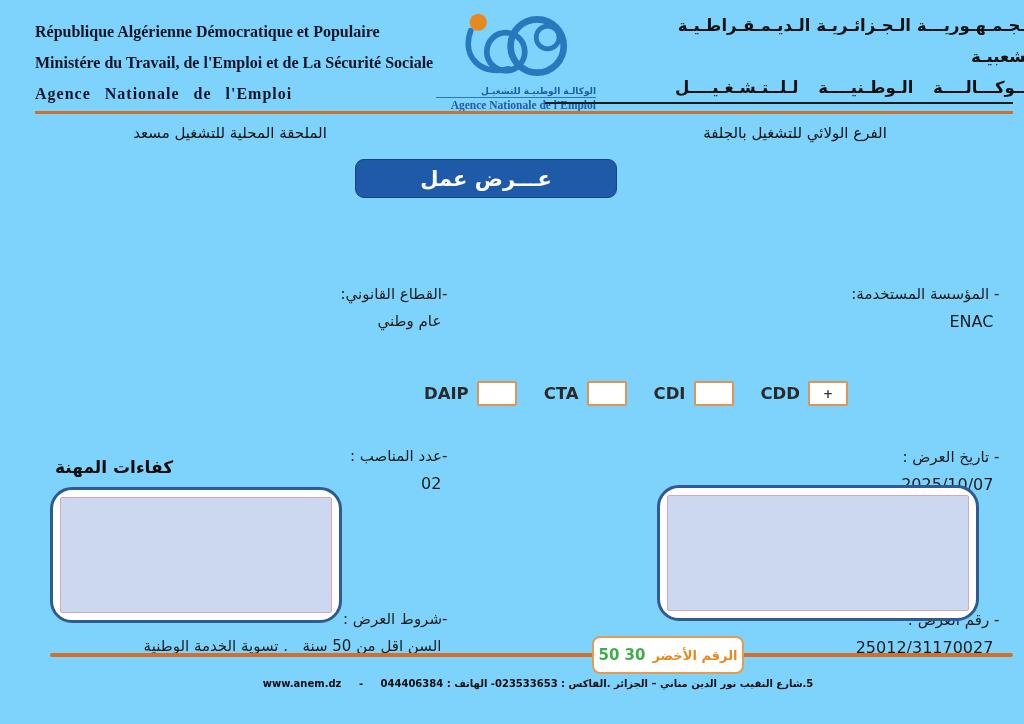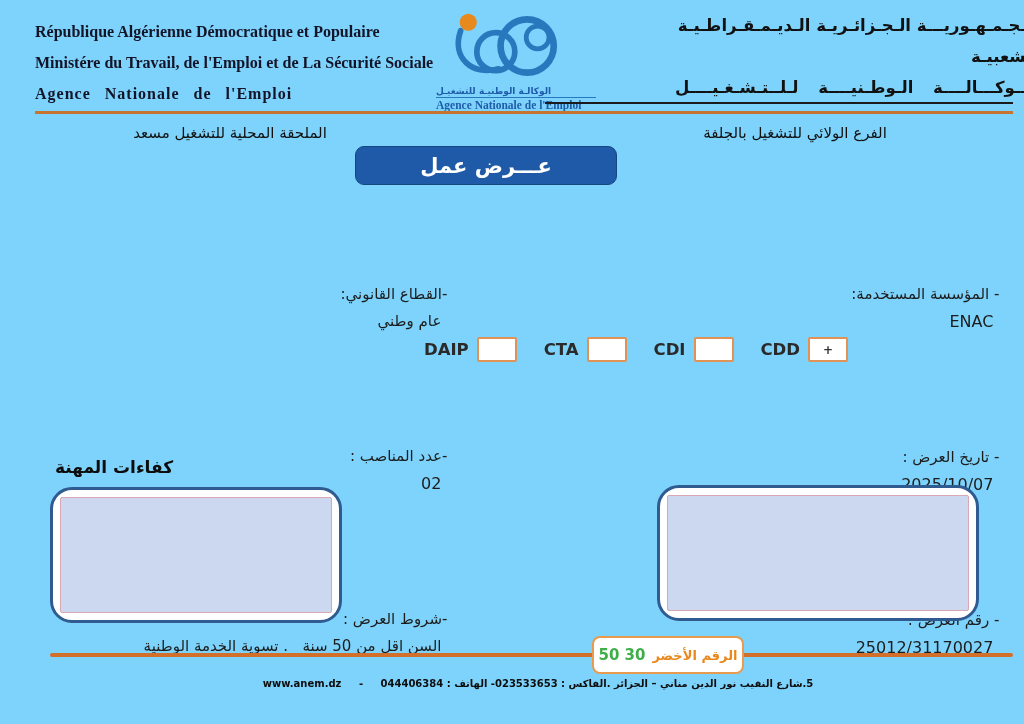--- a/index.html
+++ b/index.html
@@ -8,52 +8,52 @@
 
   
   .hdr-fr{position:absolute;left:35px;top:16px;width:400px;
           font-family:"Liberation Serif","DejaVu Serif",serif;font-weight:bold;
           font-size:16px;color:#141428;line-height:31px;}
   .hdr-fr .l3{word-spacing:9px;letter-spacing:1px;}
   .hdr-ar{position:absolute;right:14px;top:10px;width:412px;direction:rtl;
           font-weight:bold;font-size:16.5px;color:#111;line-height:31px;text-align:right;}
   .hdr-ar .l3{word-spacing:14px;}
 
-  .logo-wrap{position:absolute;left:436px;top:8px;width:160px;text-align:left;}
+  .logo-wrap{position:absolute;left:436px;top:8px;width:160px;text-align:right;}
   .logo-cap-ar{font-size:9px;font-weight:bold;color:#1F5CA9;direction:rtl;
                border-bottom:1.5px solid #2878BE;padding-bottom:1px;margin-top:-2px;}
   .logo-cap-fr{font-family:"Liberation Serif","DejaVu Serif",serif;font-weight:bold;
                font-size:11.5px;color:#1F5CA9;margin-top:1px;}
 
   .line-black{position:absolute;top:102px;left:545px;width:468px;height:2px;background:#1b1b1b;}
   .line-orange{position:absolute;top:111px;left:35px;width:978px;height:3px;background:#C8742E;}
 
   
   .sub{position:absolute;top:124px;font-size:15px;direction:rtl;text-align:center;color:#111;}
   .sub-left{left:100px;width:260px;text-align:center;}
   .sub-right{left:655px;width:280px;}
 
   
-  .banner{position:absolute;left:355px;top:146px;width:260px;height:37px;
+  .banner{position:absolute;left:355px;top:159px;width:260px;height:37px;
           background:#1E5AA8;border:1px solid #16467f;border-radius:9px;
           display:flex;align-items:center;justify-content:center;
           color:#fff;font-weight:bold;font-size:21px;direction:rtl;}
 
   
   .fields{position:absolute;direction:rtl;text-align:right;font-size:15px;
           line-height:27px;color:#1c1c1c;white-space:pre-wrap;}
   .fields-right{top:200px;right:24px;width:486px;}
   .fields-left{top:200px;left:30px;width:446px;}
   .frow .val{margin-right:6px;}
   .frow .val-latin{font-size:16px;}
 
   
   .contracts{position:absolute;left:424px;top:337px;display:flex;gap:27px;
              align-items:center;font-size:16.5px;font-weight:600;color:#2a2a2a;}
-  .c-item{display:flex;align-items:center;gap:8px;}
+  .c-item{display:flex;align-items:center;gap:8px;margin-top:44px;}
   .c-box{width:36px;height:21px;border:2.5px solid #E09355;border-radius:2px;
          display:flex;align-items:center;justify-content:center;
          font-size:12px;color:#333;background:#fff;}
 
   
   .sec-title{position:absolute;top:457px;font-weight:bold;font-size:17px;
              direction:rtl;text-align:left;color:#0d0d0d;}
   .sec-title-left{left:55px;width:280px;}
   .sec-title-right{left:668px;width:300px;}
 

